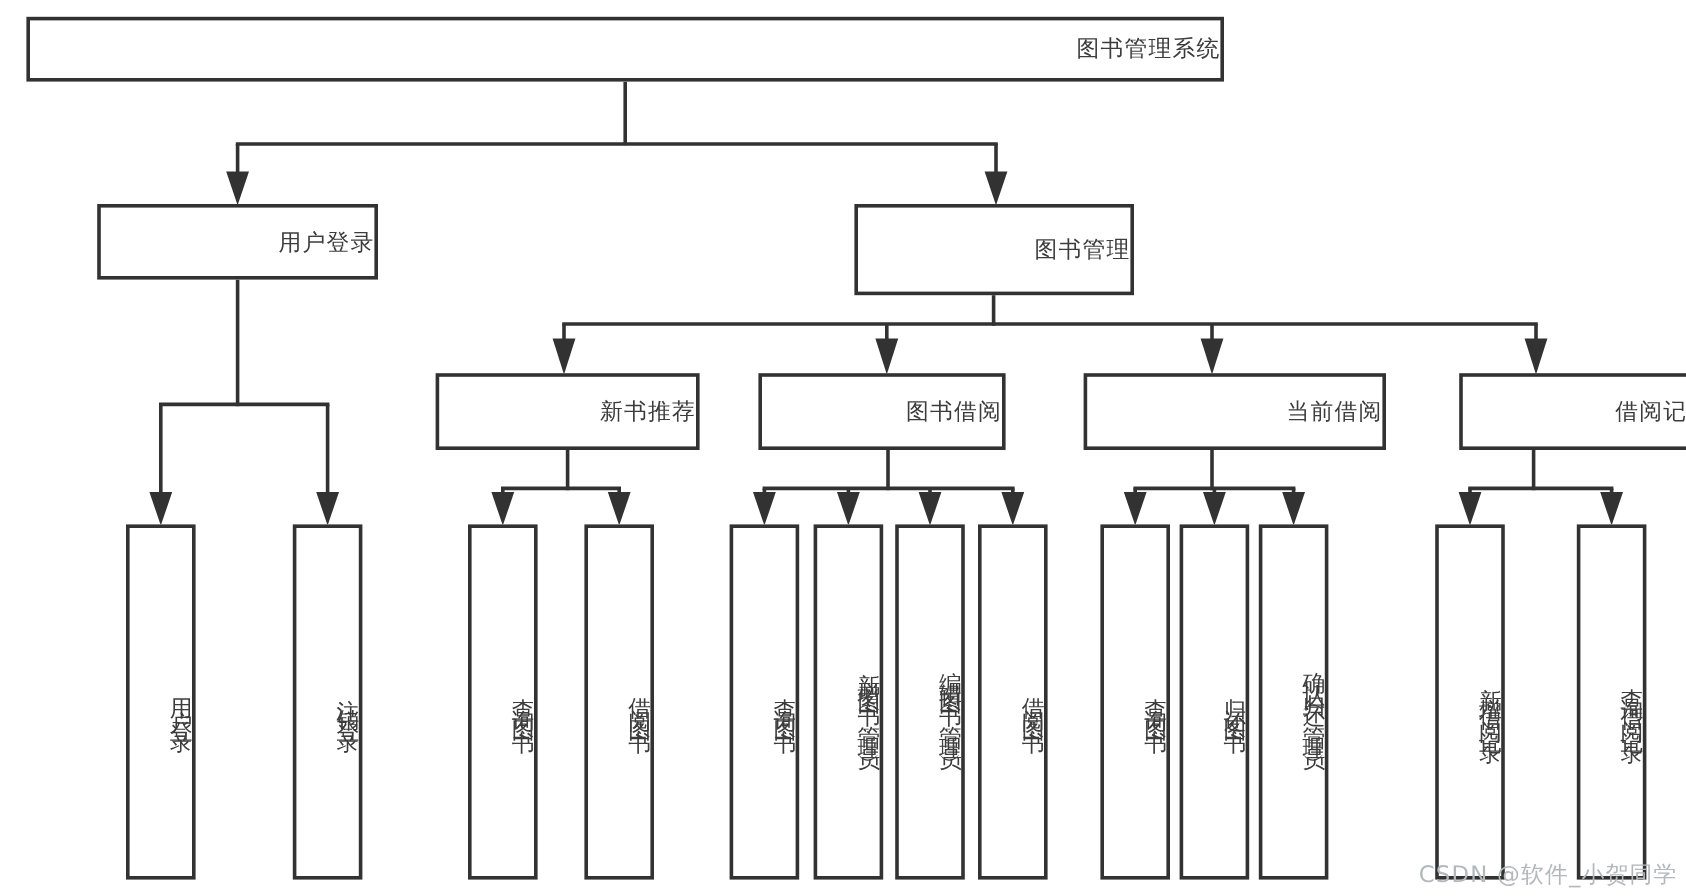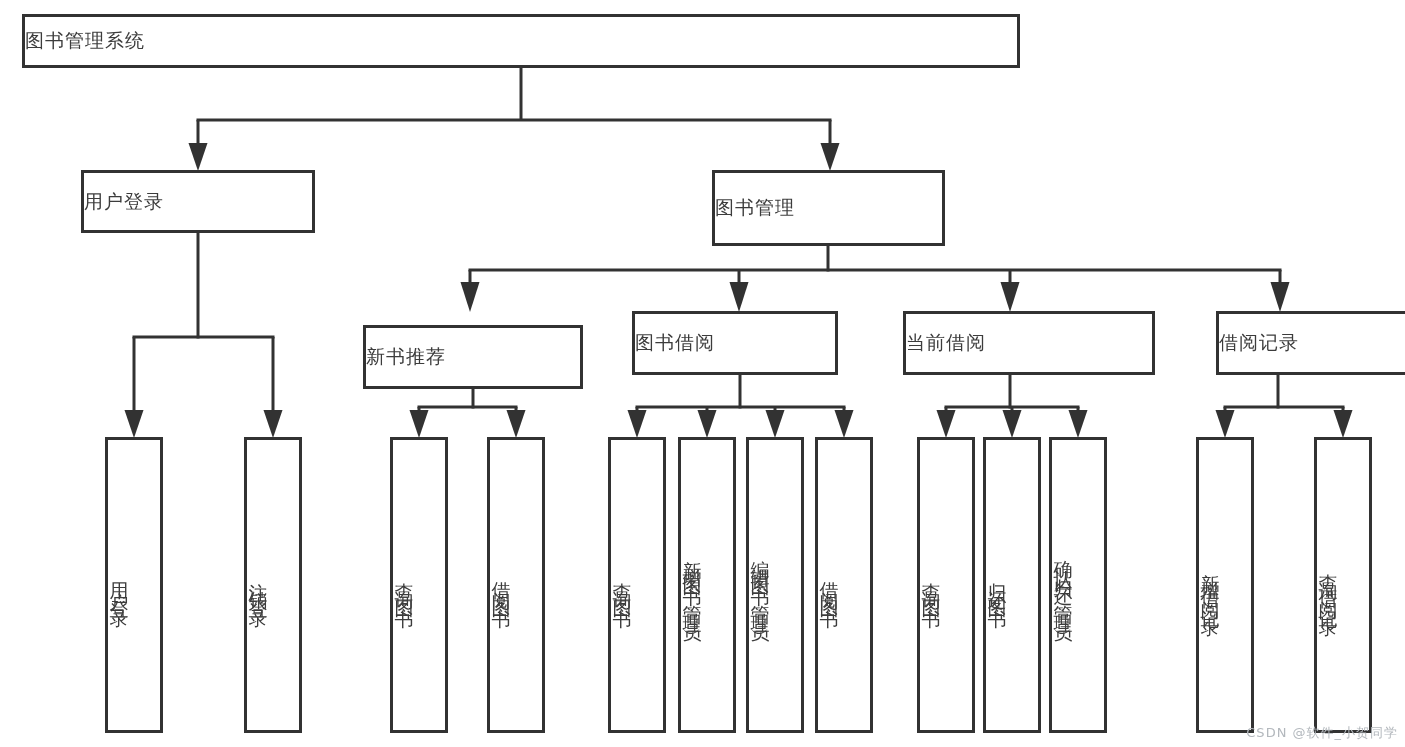--- a/index.html
+++ b/index.html
@@ -21,42 +21,41 @@
     width: 1405px;
     height: 747px;
   }
   .node {
     position: absolute;
     box-sizing: border-box;
     border: 3px solid #323232;
     background: #ffffff;
     display: flex;
     align-items: center;
-    justify-content: flex-start;
+    justify-content: flex-end;
     color: #3c3c3c;
     font-size: 19px;
     letter-spacing: 1px;
     z-index: 2;
-    font-family: Liberation Mono, monospace;
   }
   .leaf .vtext {
     writing-mode: vertical-rl;
     text-orientation: mixed;
     letter-spacing: 9px;
     font-size: 19px;
     line-height: 1;
     white-space: nowrap;
   }
   
   .n-root   { left: 22px;  top: 14px;  width: 998px; height: 54px; }
   
   .n-userlogin { left: 81px;  top: 170px; width: 234px; height: 63px; }
   .n-bookmgmt  { left: 712px; top: 170px; width: 233px; height: 76px; }
   
-  .n-newbook   { left: 363px;  top: 311px; width: 220px; height: 64px; margin-top: 14px; }
+  .n-newbook   { left: 363px;  top: 311px; width: 220px; height: 64px; }
   .n-borrow    { left: 632px;  top: 311px; width: 206px; height: 64px; }
   .n-current   { left: 903px;  top: 311px; width: 252px; height: 64px; }
   .n-records   { left: 1172px; top: 311px; width: 213px; height: 64px; margin-left: 44px; }
   
   .leaf { top: 437px; width: 58px; height: 296px; }
   .lf-1  { left: 105px;  }
   .lf-2  { left: 244px;  }
   .lf-3  { left: 390px;  }
   .lf-4  { left: 487px;  }
   .lf-5  { left: 608px;  }
@@ -65,21 +64,21 @@
   .lf-8  { left: 815px;  }
   .lf-9  { left: 917px;  }
   .lf-10 { left: 983px;  }
   .lf-11 { left: 1049px; }
   .lf-12 { left: 1196px; }
   .lf-13 { left: 1314px; }
   #watermark {
     position: absolute;
     right: 7px;
     bottom: 5px;
-    font-size: 13px;
+    font-size: 19px;
     color: #b3b8bd;
     letter-spacing: 1px;
     z-index: 5;
     pointer-events: none;
   }
 </style>
 </head>
 <body>
 
 <div id="stage">

